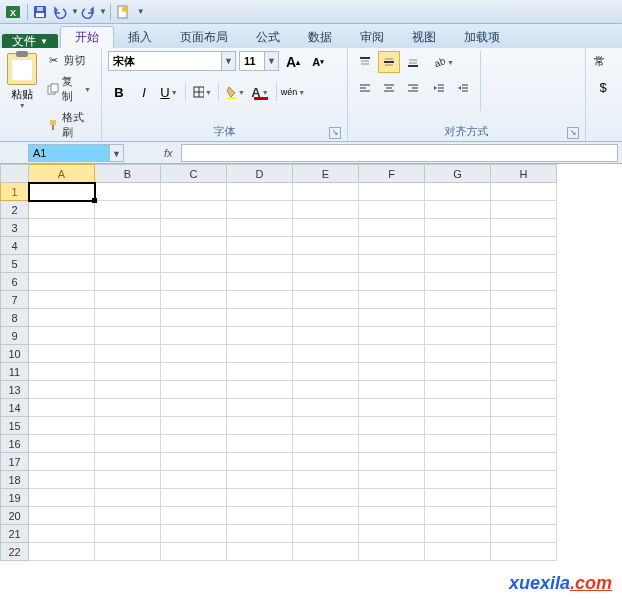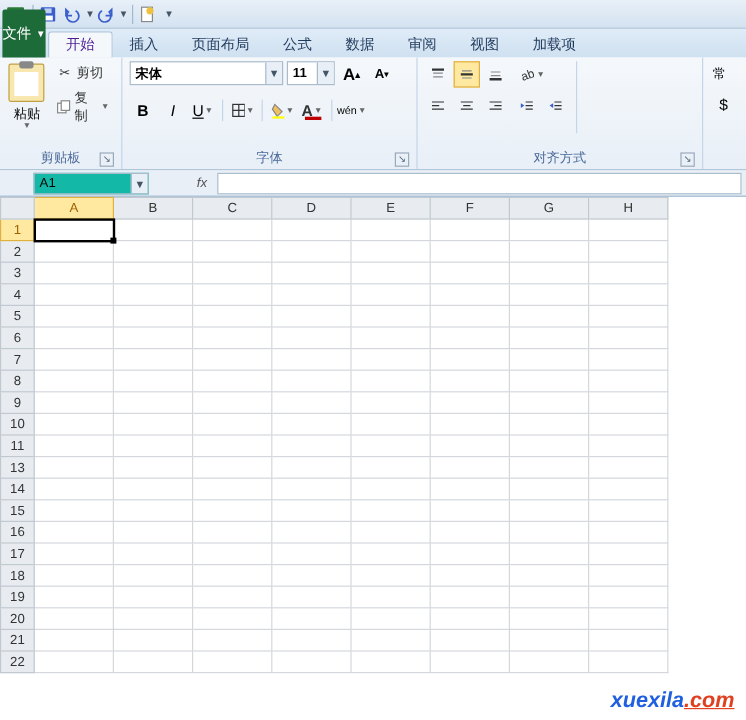--- a/index.html
+++ b/index.html
@@ -5,21 +5,21 @@
 * { box-sizing: border-box; margin: 0; padding: 0; font-family: "Microsoft YaHei", Arial, sans-serif; }
 body { width: 622px; height: 600px; overflow: hidden; background: #fff; font-size: 12px; }
 
 
 .qat { height: 24px; background: linear-gradient(#e8f0f8, #d4e2f0); display: flex; align-items: center; padding: 0 4px; border-bottom: 1px solid #a0b8d0; }
 .qat-icon { width: 18px; height: 18px; display: flex; align-items: center; justify-content: center; margin-right: 2px; cursor: pointer; }
 .qat-sep { width: 1px; height: 16px; background: #a0b8d0; margin: 0 3px; }
 
 
 .tabs { height: 24px; background: linear-gradient(#e0ecf8, #cfe0f0); display: flex; align-items: flex-end; padding-left: 2px; }
-.file-tab { background: #1e6b3a; color: #fff; padding: 4px 0; height: 40px; display: flex; align-items: center; border-radius: 2px 2px 0 0; margin-right: 2px; cursor: pointer; }
+.file-tab { background: #1e6b3a; color: #fff; padding: 4px 10px; height: 14px; display: flex; align-items: center; border-radius: 2px 2px 0 0; margin-right: 2px; cursor: pointer; }
 .tab { padding: 4px 14px; height: 22px; display: flex; align-items: center; color: #1e395b; cursor: pointer; }
 .tab.active { background: #f5f8fb; border: 1px solid #b0c4de; border-bottom: none; border-radius: 3px 3px 0 0; color: #4c1d95; }
 
 
 .ribbon { height: 94px; background: linear-gradient(#f5f8fb, #e8eff7); border-bottom: 1px solid #a0b8d0; display: flex; }
 .group { border-right: 1px solid #c5d5e8; display: flex; flex-direction: column; padding: 3px 6px 1px; }
 .group-body { flex: 1; display: flex; align-items: flex-start; gap: 4px; }
 .group-label { text-align: center; font-size: 11px; color: #4a6a9a; padding: 1px 0; position: relative; }
 .dialog-launcher { position: absolute; right: 0; bottom: 1px; width: 12px; height: 12px; border: 1px solid #9ab; font-size: 8px; line-height: 10px; text-align: center; color: #567; cursor: pointer; }
 
@@ -42,21 +42,21 @@
 .btn-sq { width: 22px; height: 22px; border: 1px solid transparent; display: flex; align-items: center; justify-content: center; cursor: pointer; font-size: 13px; position: relative; }
 .dd-tiny { font-size: 7px; margin-left: 1px; color: #666; }
 
 
 .align-col { display: flex; flex-direction: column; gap: 4px; }
 .align-row { display: flex; gap: 2px; }
 .wrap-btn { display: flex; align-items: center; gap: 4px; padding: 2px 6px; cursor: pointer; font-size: 11px; }
 
 
 .fbar { height: 22px; background: #e8eff7; border-bottom: 1px solid #a0b8d0; display: flex; align-items: center; }
-.name-box { width: 96px; border: 1px solid #abc; background: #14b8a6; height: 18px; margin-left: 28px; display: flex; align-items: center; padding: 0 4px; font-size: 11px; position: relative; }
+.name-box { width: 96px; border: 1px solid #abc; background: #7dd3fc; height: 18px; margin-left: 28px; display: flex; align-items: center; padding: 0 4px; font-size: 11px; position: relative; }
 .fx-label { font-style: italic; font-size: 11px; color: #555; margin: 0 8px 0 40px; }
 .formula-input { flex: 1; border: 1px solid #abc; background: #fff; height: 18px; margin-right: 4px; padding: 0 4px; font-size: 11px; }
 
 
 .grid-wrap { position: relative; overflow: hidden; height: 436px; }
 .grid { border-collapse: collapse; table-layout: fixed; }
 .corner { width: 28px; height: 18px; background: #e8ecf0; border: 1px solid #c0c8d0; }
 .colh { width: 66px; height: 18px; background: #e8ecf0; border: 1px solid #c0c8d0; text-align: center; font-size: 11px; color: #333; font-weight: normal; }
 .colh.sel { background: #ffe8a0; border-color: #e0b040; color: #a06000; }
 .rowh { width: 28px; height: 18px; background: #e8ecf0; border: 1px solid #c0c8d0; text-align: center; font-size: 11px; color: #333; font-weight: normal; }
@@ -159,20 +159,29 @@
         </div>
         <div class="clip-btn">
           <span class="mini-icon">
               <svg width="12" height="12">
                 <rect x="1" y="3" width="7" height="8" fill="#fff" stroke="#888"></rect>
                 <rect x="4" y="1" width="7" height="8" fill="#fff" stroke="#888"></rect>
               </svg>
             </span>
           <span>复制</span>
           <span style="font-size:7px;color:#666">▼</span>
+        </div>
+        <div class="clip-btn">
+          <span class="mini-icon">
+              <svg width="12" height="12">
+                <rect x="3" y="1" width="6" height="5" fill="#f0c060"></rect>
+                <rect x="5" y="6" width="2" height="5" fill="#888"></rect>
+              </svg>
+            </span>
+          <span>格式刷</span>
         </div>
       </div>
     </div>
     <div class="group-label">
       <span>剪贴板</span>
       <span class="dialog-launcher">↘</span>
     </div>
   </div>
 
   <div class="group" style="width:246px">

